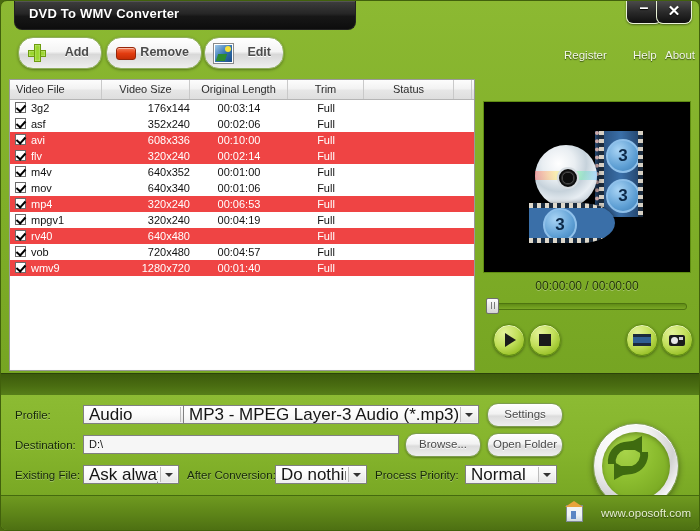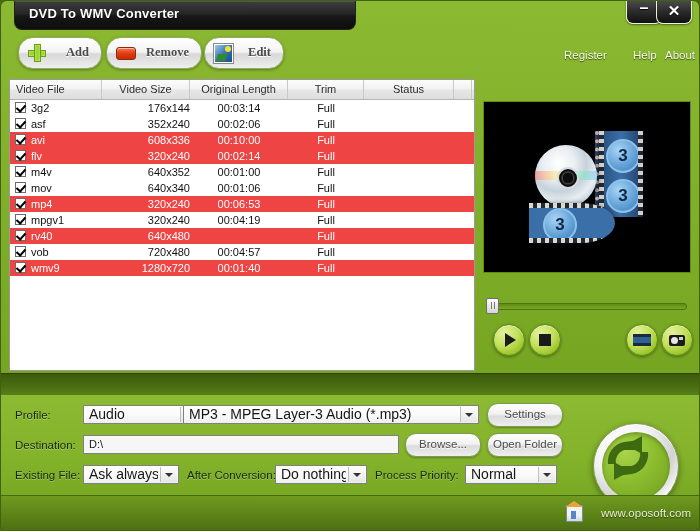--- a/index.html
+++ b/index.html
@@ -94,21 +94,20 @@
   #tool-remove { left: 105px; width: 94px; }
   #tool-edit   { left: 203px; width: 78px; }
 
   .tool-label {
     position: absolute;
     right: 12px; top: 7px;
     font-size: 12.5px;
     color: #4c4c4c;
     font-weight: bold;
     text-shadow: 0 1px 0 #fff;
-    font-family: Liberation Serif, serif;
   }
   .tool-ico { position: absolute; left: 9px; top: 6px; width: 18px; height: 18px; }
 
   
   .ico-plus { position: relative; }
   .ico-plus::before, .ico-plus::after {
     content: ""; position: absolute;
     background: #9ad62c;
     border: 1px solid #6d9c0e;
     box-shadow: inset 0 0 2px rgba(255,255,255,0.7);
@@ -445,21 +444,21 @@
     height: 19px;
     background: linear-gradient(to bottom, #ffffff 0%, #fbfbfb 50%, #efefef 100%);
     border: 1px solid #808080;
     box-sizing: border-box;
     cursor: pointer;
   }
   .combo-text {
     position: absolute;
     left: 5px; top: 0; right: 20px;
     height: 17px; line-height: 17px;
-    font-size: 14px;
+    font-size: 17px;
     color: #151515;
     white-space: nowrap;
     overflow: hidden;
   }
   .combo-arrow {
     position: absolute;
     right: 1px; top: 1px;
     width: 16px; height: 15px;
     background: linear-gradient(to bottom, #fdfdfd, #e6e6e6);
     border-left: 1px solid #bdbdbd;
@@ -722,20 +721,21 @@
         <div class="filmstrip-v">
           <div class="frame-num" style="top:8px;">3</div>
           <div class="frame-num" style="top:48px;">3</div>
         </div>
         <div class="disc"></div>
         <div class="filmstrip-h">
           <div class="frame-num" style="top:5px;left:14px;">3</div>
         </div>
       </div>
     </div>
+    <div id="preview-time">00:00:00 / 00:00:00</div>
     <div id="seek-track"></div>
     <div id="seek-thumb"></div>
 
     <div class="round-btn" id="btn-play">
       <div class="glyph-play"></div>
     </div>
     <div class="round-btn" id="btn-stop">
       <div class="glyph-stop"></div>
     </div>
     <div class="round-btn" id="btn-snapshot-series">

